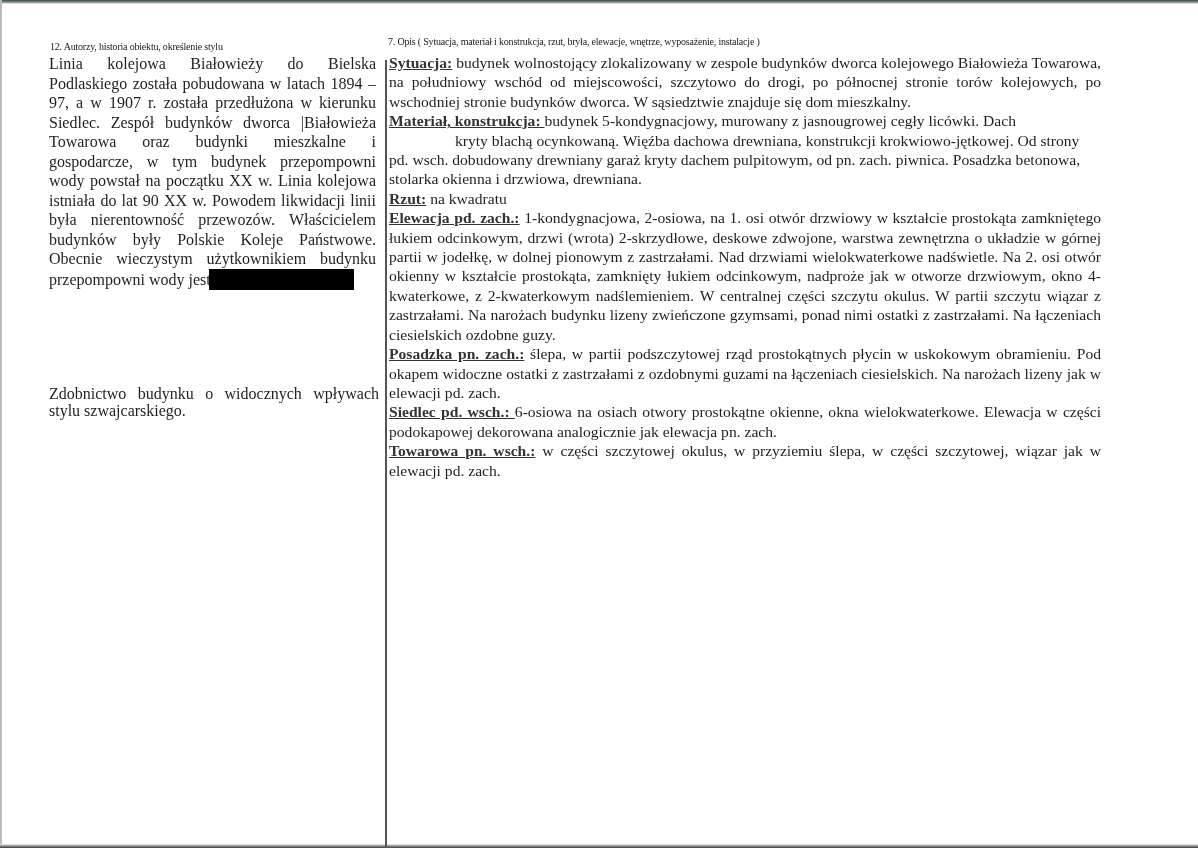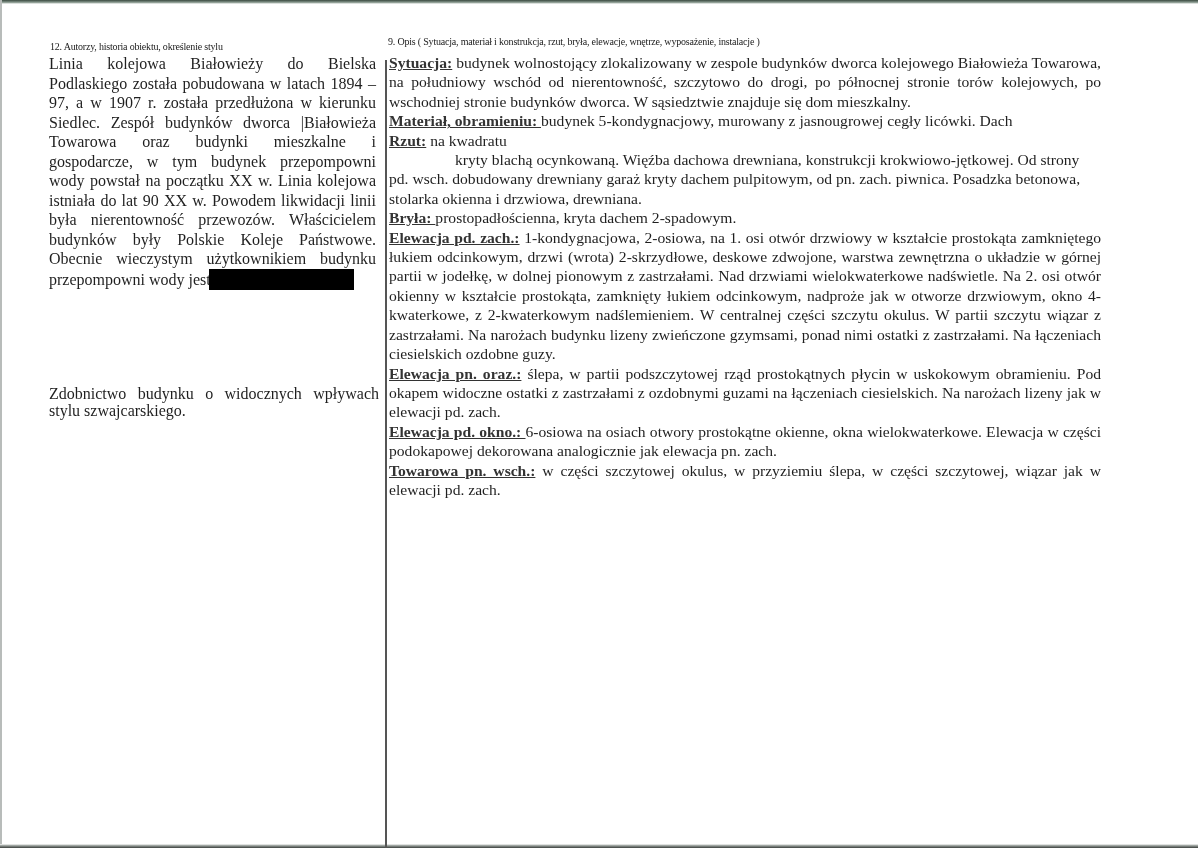--- a/index.html
+++ b/index.html
@@ -60,31 +60,30 @@
 </style>
 </head>
 <body>
 
 <div class="scan-edge-top"></div>
 <div class="scan-edge-left"></div>
 <div class="scan-edge-bottom"></div>
 <div class="col-divider"></div>
 
 <div class="label label-12">12. Autorzy, historia obiektu, określenie stylu</div>
-<div class="label label-13">9. Opis ( Sytuacja, materiał i konstrukcja, rzut, bryła, elewacje, wnętrze, wyposażenie, instalacje )</div>
+<div class="label label-13">7. Opis ( Sytuacja, materiał i konstrukcja, rzut, bryła, elewacje, wnętrze, wyposażenie, instalacje )</div>
 
 <div class="left-col">
   <p><span>Linia kolejowa Białowieży do Bielska Podlaskiego została pobudowana w latach 1894 – 97, a w 1907 r. została przedłużona w kierunku Siedlec. Zespół budynków dworca |Białowieża Towarowa oraz budynki mieszkalne i gospodarcze, w tym budynek przepompowni wody powstał na początku XX w. Linia kolejowa istniała do lat 90 XX w. Powodem likwidacji linii była nierentowność przewozów. Właścicielem budynków były Polskie Koleje Państwowe. Obecnie wieczystym użytkownikiem budynku przepompowni wody jest</span><span class="redaction"></span></p>
 </div>
 
 <div class="left-style">Zdobnictwo budynku o widocznych wpływach stylu szwajcarskiego.</div>
 
 <div class="right-col">
-  <p class="just"><span class="head">Sytuacja:</span><span> budynek wolnostojący zlokalizowany w zespole budynków dworca kolejowego Białowieża Towarowa, na południowy wschód od nierentowność, szczytowo do drogi, po północnej stronie torów kolejowych, po wschodniej stronie budynków dworca. W sąsiedztwie znajduje się dom mieszkalny.</span></p>
-  <p><span class="head">Materiał, obramieniu: </span><span>budynek 5-kondygnacjowy, murowany z jasnougrowej cegły licówki. Dach</span></p>
+  <p class="just"><span class="head">Sytuacja:</span><span> budynek wolnostojący zlokalizowany w zespole budynków dworca kolejowego Białowieża Towarowa, na południowy wschód od miejscowości, szczytowo do drogi, po północnej stronie torów kolejowych, po wschodniej stronie budynków dworca. W sąsiedztwie znajduje się dom mieszkalny.</span></p>
+  <p><span class="head">Materiał, konstrukcja: </span><span>budynek 5-kondygnacjowy, murowany z jasnougrowej cegły licówki. Dach</span></p>
+  <p><span class="indent">kryty blachą ocynkowaną. Więźba dachowa drewniana, konstrukcji krokwiowo-jętkowej. Od strony pd. wsch. dobudowany drewniany garaż kryty dachem pulpitowym, od pn. zach. piwnica. Posadzka betonowa, stolarka okienna i drzwiowa, drewniana.</span></p>
   <p><span class="head">Rzut:</span><span> na kwadratu</span></p>
-  <p><span class="indent">kryty blachą ocynkowaną. Więźba dachowa drewniana, konstrukcji krokwiowo-jętkowej. Od strony pd. wsch. dobudowany drewniany garaż kryty dachem pulpitowym, od pn. zach. piwnica. Posadzka betonowa, stolarka okienna i drzwiowa, drewniana.</span></p>
-  <p><span class="head">Bryła: </span><span> prostopadłościenna, kryta dachem 2-spadowym.</span></p>
   <p class="just"><span class="head">Elewacja pd. zach.:</span><span> 1-kondygnacjowa, 2-osiowa, na 1. osi otwór drzwiowy w kształcie prostokąta zamkniętego łukiem odcinkowym, drzwi (wrota) 2-skrzydłowe, deskowe zdwojone, warstwa zewnętrzna o układzie w górnej partii w jodełkę, w dolnej pionowym z zastrzałami. Nad drzwiami wielokwaterkowe nadświetle. Na 2. osi otwór okienny w kształcie prostokąta, zamknięty łukiem odcinkowym, nadproże jak w otworze drzwiowym, okno 4-kwaterkowe, z 2-kwaterkowym nadślemieniem. W centralnej części szczytu okulus. W partii szczytu wiązar z zastrzałami. Na narożach budynku lizeny zwieńczone gzymsami, ponad nimi ostatki z zastrzałami. Na łączeniach ciesielskich ozdobne guzy.</span></p>
-  <p class="just"><span class="head">Elewacja pn. oraz.:</span><span> ślepa, w partii podszczytowej rząd prostokątnych płycin w uskokowym obramieniu. Pod okapem widoczne ostatki z zastrzałami z ozdobnymi guzami na łączeniach ciesielskich. Na narożach lizeny jak w elewacji pd. zach.</span></p>
-  <p class="just"><span class="head">Elewacja pd. okno.: </span><span>6-osiowa na osiach otwory prostokątne okienne, okna wielokwaterkowe. Elewacja w części podokapowej dekorowana analogicznie jak elewacja pn. zach.</span></p>
+  <p class="just"><span class="head">Posadzka pn. zach.:</span><span> ślepa, w partii podszczytowej rząd prostokątnych płycin w uskokowym obramieniu. Pod okapem widoczne ostatki z zastrzałami z ozdobnymi guzami na łączeniach ciesielskich. Na narożach lizeny jak w elewacji pd. zach.</span></p>
+  <p class="just"><span class="head">Siedlec pd. wsch.: </span><span>6-osiowa na osiach otwory prostokątne okienne, okna wielokwaterkowe. Elewacja w części podokapowej dekorowana analogicznie jak elewacja pn. zach.</span></p>
   <p class="just"><span class="head">Towarowa pn. wsch.:</span><span> w części szczytowej okulus, w przyziemiu ślepa, w części szczytowej, wiązar jak w elewacji pd. zach.</span></p>
 </div>
 
 </body></html>

